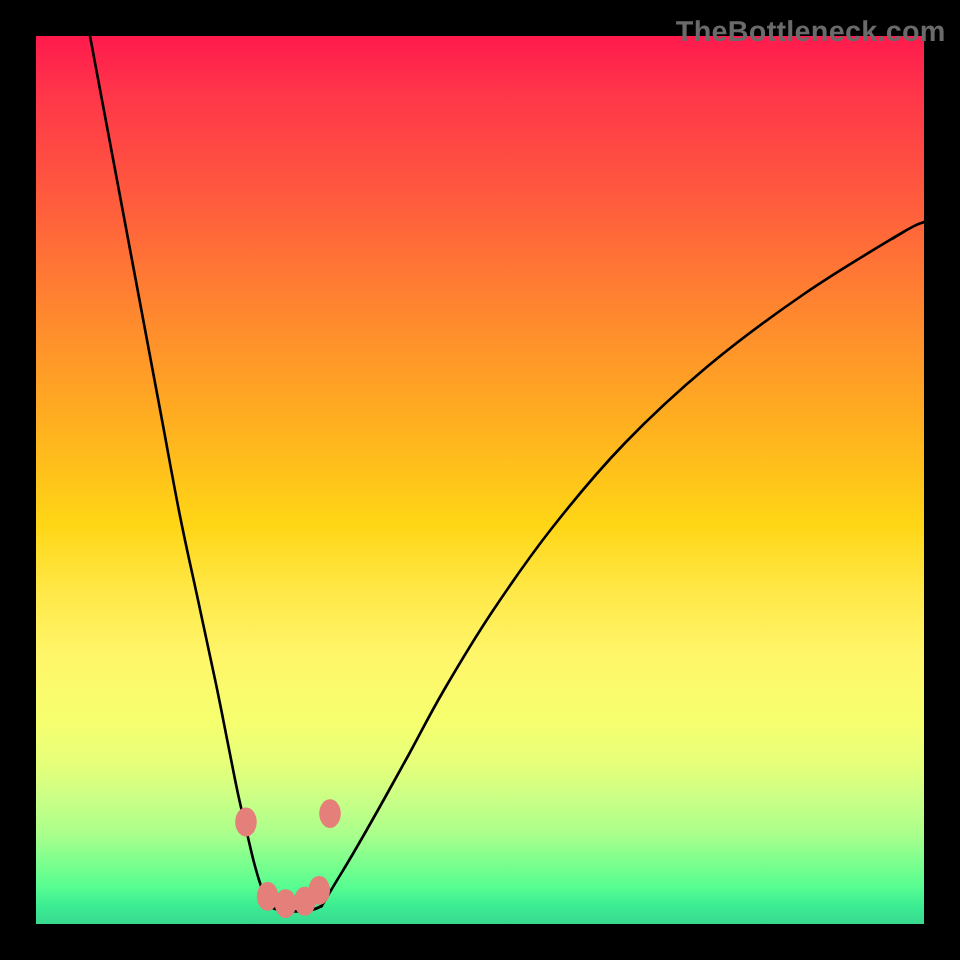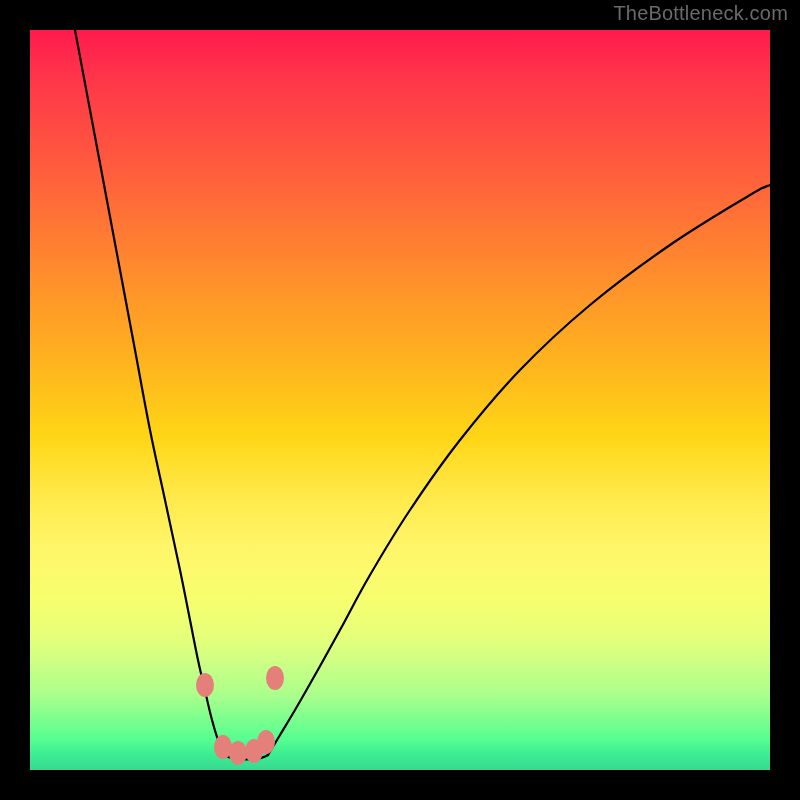--- a/index.html
+++ b/index.html
@@ -12,25 +12,25 @@
     font-family: Arial, Helvetica, sans-serif;
   }
   .frame {
     position: relative;
     width: 800px;
     height: 800px;
     background: #000;
   }
   .watermark {
     position: absolute;
-    top: 2px;
+    top: 13px;
     right: 12px;
     color: #6a6a6a;
-    font-size: 20px;
-    font-weight: 400;
+    font-size: 24px;
+    font-weight: 700;
     letter-spacing: 0.2px;
     z-index: 50;
     user-select: none;
   }
   
   .plot {
     position: absolute;
     left: 30px;
     top: 30px;
     width: 740px;

